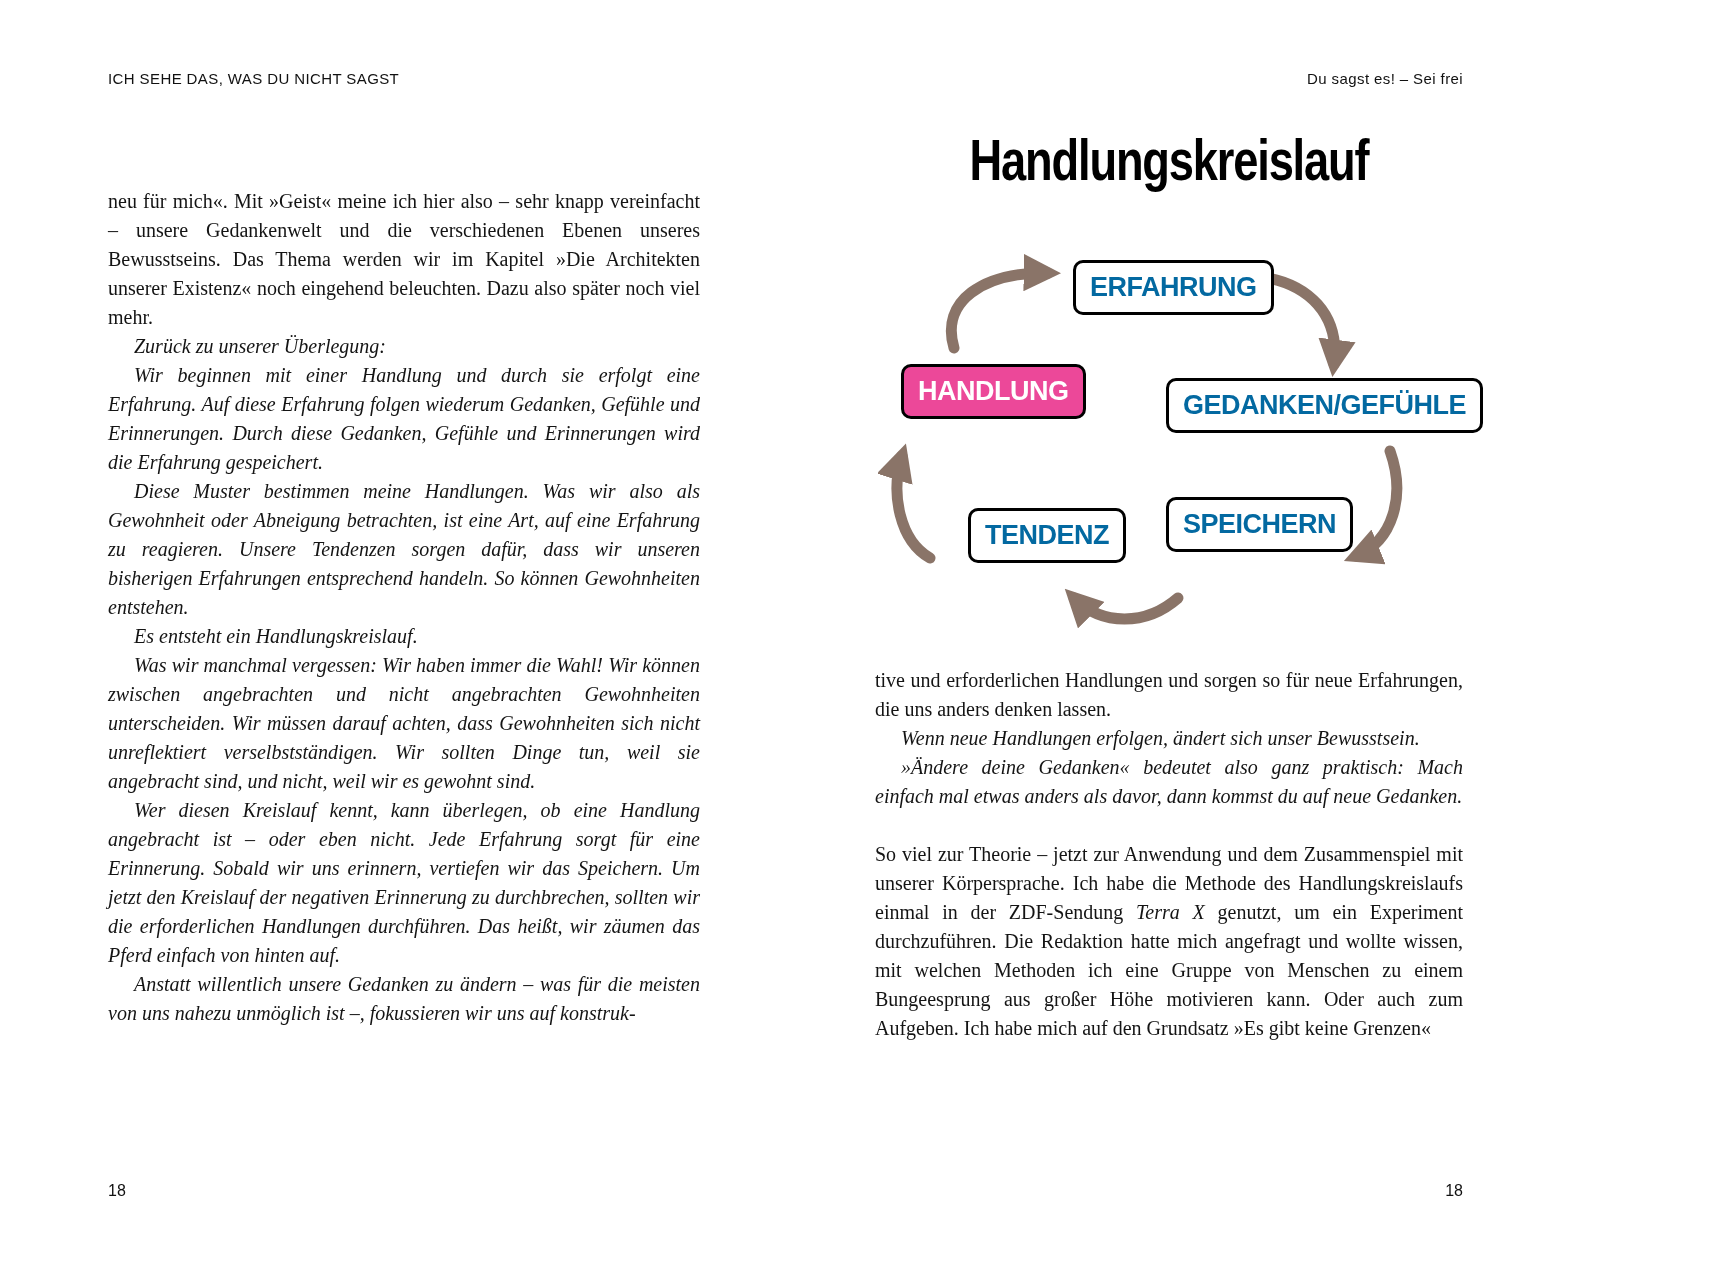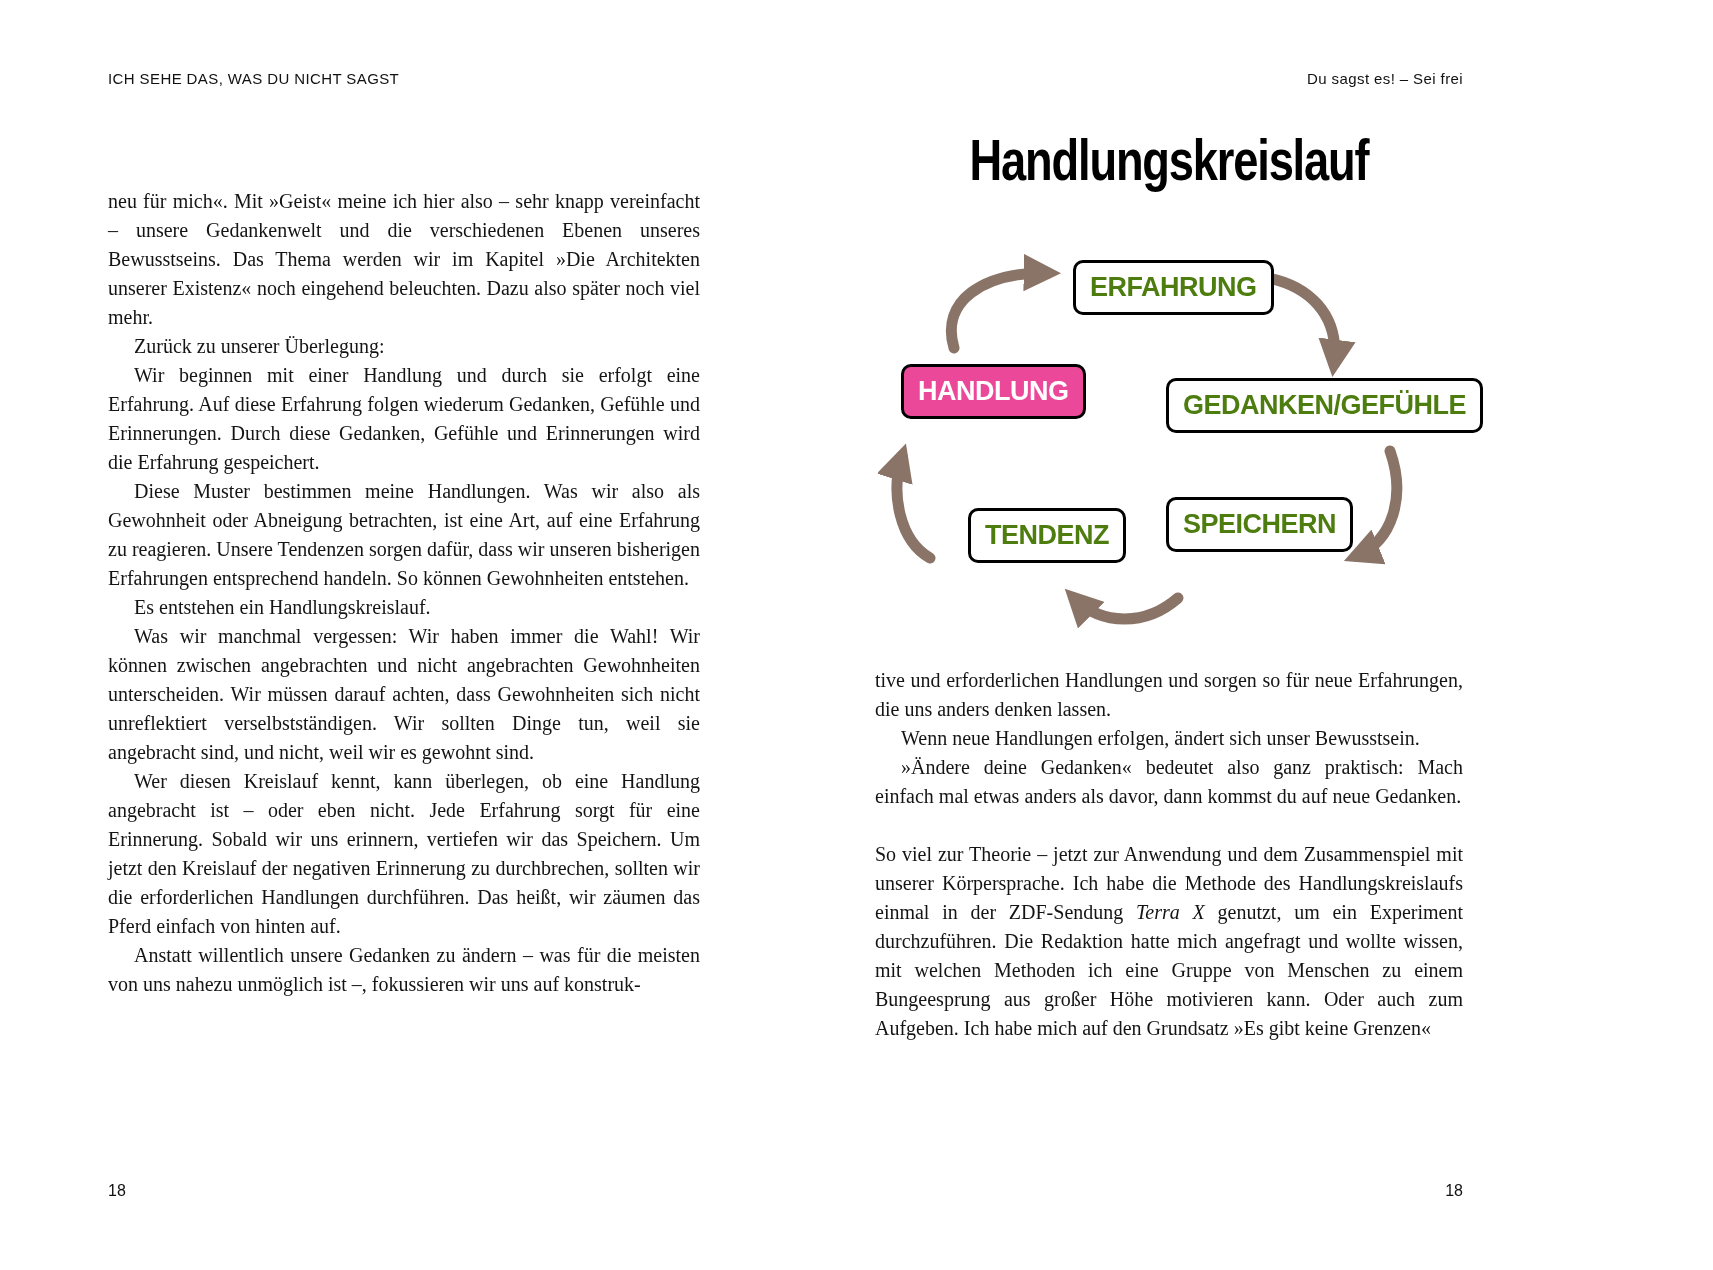--- a/index.html
+++ b/index.html
@@ -19,21 +19,21 @@
   .head-left { left: 108px; }
   .head-right { left: 875px; width: 588px; text-align: right; }
 
   .body-col {
     position: absolute;
     font-size: 20px; line-height: 29px;
     text-align: justify;
   }
   .left-col  { left: 108px; top: 143px; width: 592px; margin-top: 44px; }
   .right-col { left: 875px; top: 666px; width: 588px; }
-  .body-col p.indent { text-indent: 26px; }
+  .body-col p.indent { text-indent: 26px; font-style: italic; }
   .body-col p.gap-before { margin-top: 29px; }
   .italic { font-style: italic; }
 
   .page-num {
     position: absolute; top: 1182px;
     font-family: Liberation Sans, sans-serif;
     font-size: 16px; color: #111;
   }
   .pn-left  { left: 108px; }
   .pn-right { left: 875px; width: 588px; text-align: right; }
@@ -47,21 +47,21 @@
     color: #000;
   }
 
   .diagram { position: absolute; left: 878px; top: 246px; width: 585px; height: 404px; }
   .diagram svg { position: absolute; inset: 0; z-index: 0; }
   .arrow { fill: none; stroke: var(--arrow-color, #8a7468); stroke-width: 11; stroke-linecap: round; }
   #ah path { fill: var(--arrow-color, #8a7468); }
 
   .node {
     position: absolute; z-index: 1;
-    background: #fff; color: #4d7c0f;
+    background: #fff; color: #0369a1;
     border: 3.5px solid #000; border-radius: 10px;
     font-family: "Liberation Sans", sans-serif;
     font-weight: bold; font-size: 27px; letter-spacing: -0.5px;
     padding: 9px 14px; white-space: nowrap;
   }
   .node-erfahrung { left: 195px; top: 14px; }
   .node-handlung  { left: 23px;  top: 118px; background: #ec4899; color: #fff; }
   .node-gedanken  { left: 288px; top: 132px; }
   .node-tendenz   { left: 90px;  top: 262px; }
   .node-speichern { left: 288px; top: 251px; }
@@ -69,21 +69,21 @@
 </head>
 <body>
 
 <div class="running-head head-left">ICH SEHE DAS, WAS DU NICHT SAGST</div>
 
 <div class="body-col left-col">
   <p>neu für mich«. Mit »Geist« meine ich hier also – sehr knapp vereinfacht – unsere Gedankenwelt und die verschiedenen Ebenen unseres Bewusstseins. Das Thema werden wir im Kapitel »Die Architekten unserer Existenz« noch eingehend beleuchten. Dazu also später noch viel mehr.</p>
   <p class="indent">Zurück zu unserer Überlegung:</p>
   <p class="indent">Wir beginnen mit einer Handlung und durch sie erfolgt eine Erfahrung. Auf diese Erfahrung folgen wiederum Gedanken, Gefühle und Erinnerungen. Durch diese Gedanken, Gefühle und Erinnerungen wird die Erfahrung gespeichert.</p>
   <p class="indent">Diese Muster bestimmen meine Handlungen. Was wir also als Gewohnheit oder Abneigung betrachten, ist eine Art, auf eine Erfahrung zu reagieren. Unsere Tendenzen sorgen dafür, dass wir unseren bisherigen Erfahrungen entsprechend handeln. So können Gewohnheiten entstehen.</p>
-  <p class="indent">Es entstehen ein Handlungskreislauf.</p>
+  <p class="indent">Es entsteht ein Handlungskreislauf.</p>
   <p class="indent">Was wir manchmal vergessen: Wir haben immer die Wahl! Wir können zwischen angebrachten und nicht angebrachten Gewohnheiten unterscheiden. Wir müssen darauf achten, dass Gewohnheiten sich nicht unreflektiert verselbstständigen. Wir sollten Dinge tun, weil sie angebracht sind, und nicht, weil wir es gewohnt sind.</p>
   <p class="indent">Wer diesen Kreislauf kennt, kann überlegen, ob eine Handlung angebracht ist – oder eben nicht. Jede Erfahrung sorgt für eine Erinnerung. Sobald wir uns erinnern, vertiefen wir das Speichern. Um jetzt den Kreislauf der negativen Erinnerung zu durchbrechen, sollten wir die erforderlichen Handlungen durchführen. Das heißt, wir zäumen das Pferd einfach von hinten auf.</p>
   <p class="indent">Anstatt willentlich unsere Gedanken zu ändern – was für die meisten von uns nahezu unmöglich ist –, fokussieren wir uns auf konstruk-</p>
 </div>
 
 <div class="page-num pn-left">18</div>
 
 <div class="running-head head-right">Du sagst es! – Sei frei</div>
 
 <div class="chapter-title">Handlungskreislauf</div>

